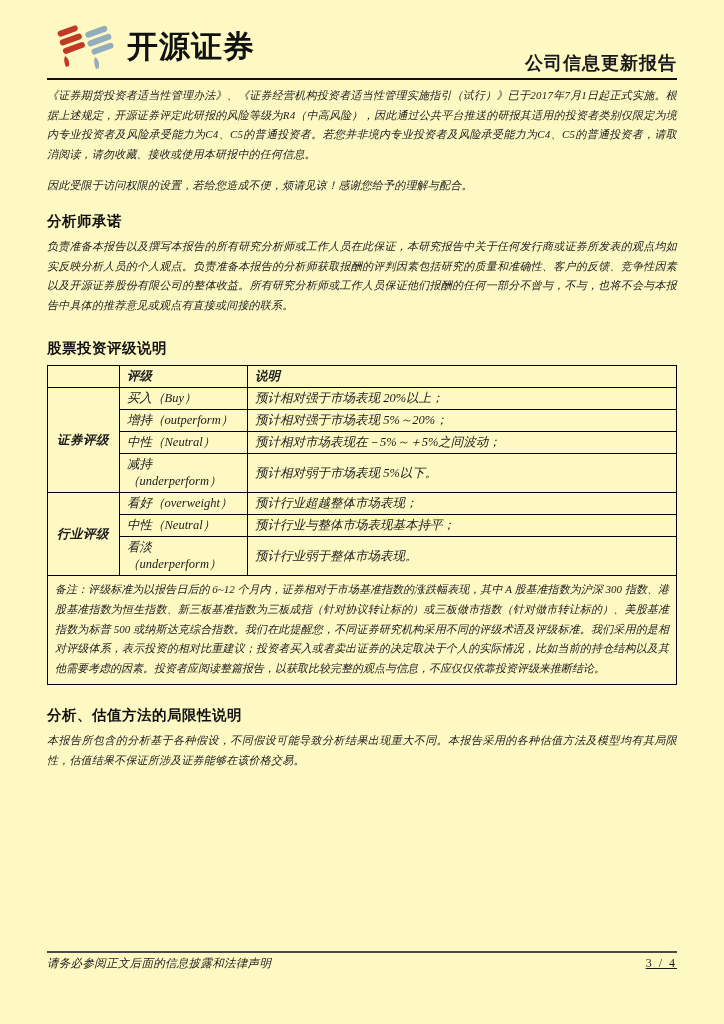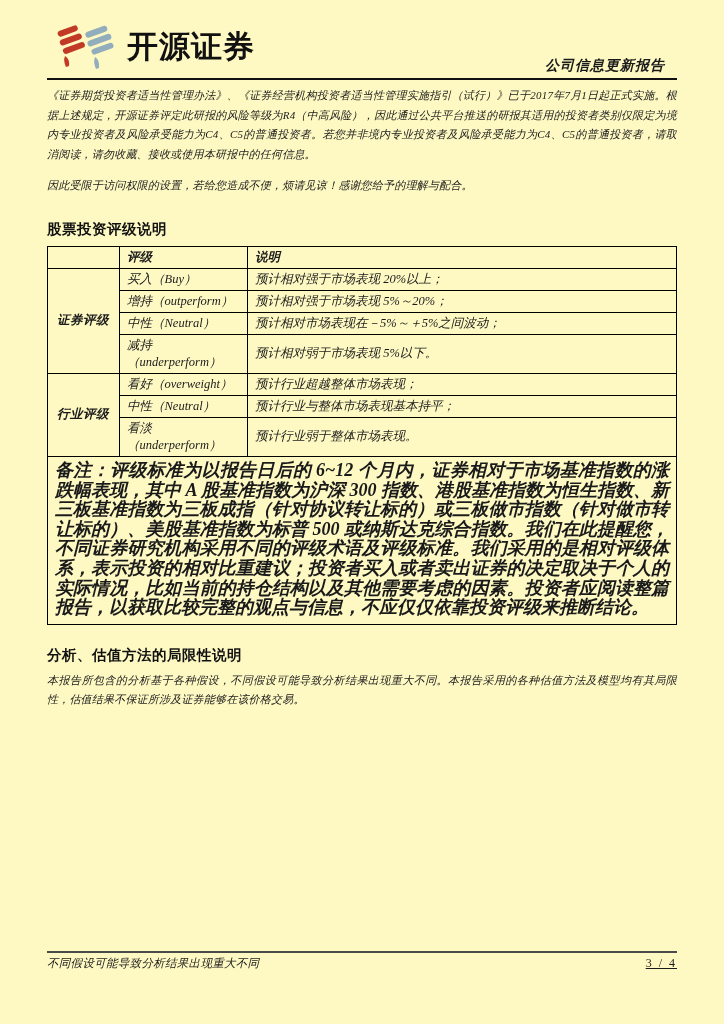--- a/index.html
+++ b/index.html
@@ -25,23 +25,23 @@
     position:absolute; left:10px; top:24px;
     display:flex; align-items:center; gap:8px;
   }
   .logo-icon { width:62px; height:46px; }
   .logo-text {
     font-family:"Liberation Sans", sans-serif;
     font-weight:bold; font-size:31px; letter-spacing:1px;
     color:#111;
   }
   .report-type {
-    position:absolute; right:12px; bottom:3px;
-    font-weight:bold; font-style:italic;
-    font-size:14px; letter-spacing:1px;
+    position:absolute; right:0; bottom:3px;
+    font-weight:bold; 
+    font-size:18px; letter-spacing:1px;
   }
 
   
   section h2 {
     font-size:14.5px; font-weight:bold;
     letter-spacing:0.5px;
     color:#111;
   }
   .sec-special h2   { margin-top:20px; }
   .sec-pledge h2    { margin-top:16px; }
@@ -77,24 +77,23 @@
   table.rating td.group {
     font-weight:bold;
     text-align:left;
     padding-left:9px;
     letter-spacing:0.5px;
     margin-top:21px;
   }
   table.rating td.note-cell {
     padding:4px 7px 6px 7px;
     line-height:19.6px;
-    font-size:18px;
+    font-size:11px;
     text-align:justify;
     height:auto;
-    font-weight:bold;
   }
   col.c1 { width:72px; }
   col.c2 { width:128px; }
 
   
   .footer {
     position:absolute; left:47px; right:47px; top:951px;
     border-top:2px solid #4a4a4a;
     padding-top:3px;
     display:flex; justify-content:space-between; align-items:flex-start;
@@ -129,20 +128,24 @@
         <span class="logo-text">开源证券</span>
       </div>
       <div class="report-type">公司信息更新报告</div>
     </header>
 
     <section class="sec-special">
       <p>《证券期货投资者适当性管理办法》、《证券经营机构投资者适当性管理实施指引（试行）》已于2017年7月1日起正式实施。根据上述规定，开源证券评定此研报的风险等级为R4（中高风险），因此通过公共平台推送的研报其适用的投资者类别仅限定为境内专业投资者及风险承受能力为C4、C5的普通投资者。若您并非境内专业投资者及风险承受能力为C4、C5的普通投资者，请取消阅读，请勿收藏、接收或使用本研报中的任何信息。</p>
       <p>因此受限于访问权限的设置，若给您造成不便，烦请见谅！感谢您给予的理解与配合。</p>
     </section>
 
+    <section class="sec-pledge">
+      <h2>分析师承诺</h2>
+      <p>负责准备本报告以及撰写本报告的所有研究分析师或工作人员在此保证，本研究报告中关于任何发行商或证券所发表的观点均如实反映分析人员的个人观点。负责准备本报告的分析师获取报酬的评判因素包括研究的质量和准确性、客户的反馈、竞争性因素以及开源证券股份有限公司的整体收益。所有研究分析师或工作人员保证他们报酬的任何一部分不曾与，不与，也将不会与本报告中具体的推荐意见或观点有直接或间接的联系。</p>
+    </section>
 
     <section class="sec-rating">
       <h2>股票投资评级说明</h2>
       <table class="rating">
         <colgroup>
             <col class="c1">
             <col class="c2">
             <col>
           </colgroup>
         <tbody>
@@ -189,16 +192,16 @@
     </section>
 
     <section class="sec-limits">
       <h2>分析、估值方法的局限性说明</h2>
       <p>本报告所包含的分析基于各种假设，不同假设可能导致分析结果出现重大不同。本报告采用的各种估值方法及模型均有其局限性，估值结果不保证所涉及证券能够在该价格交易。</p>
     </section>
 
   </div>
 
   <footer class="footer">
-    <span class="disclaimer">不同假设可能导致分析结果出现重大不同</span>
+    <span class="disclaimer">请务必参阅正文后面的信息披露和法律声明</span>
     <span class="pageno">3 / 4</span>
   </footer>
 </div>
 
 </body></html>

